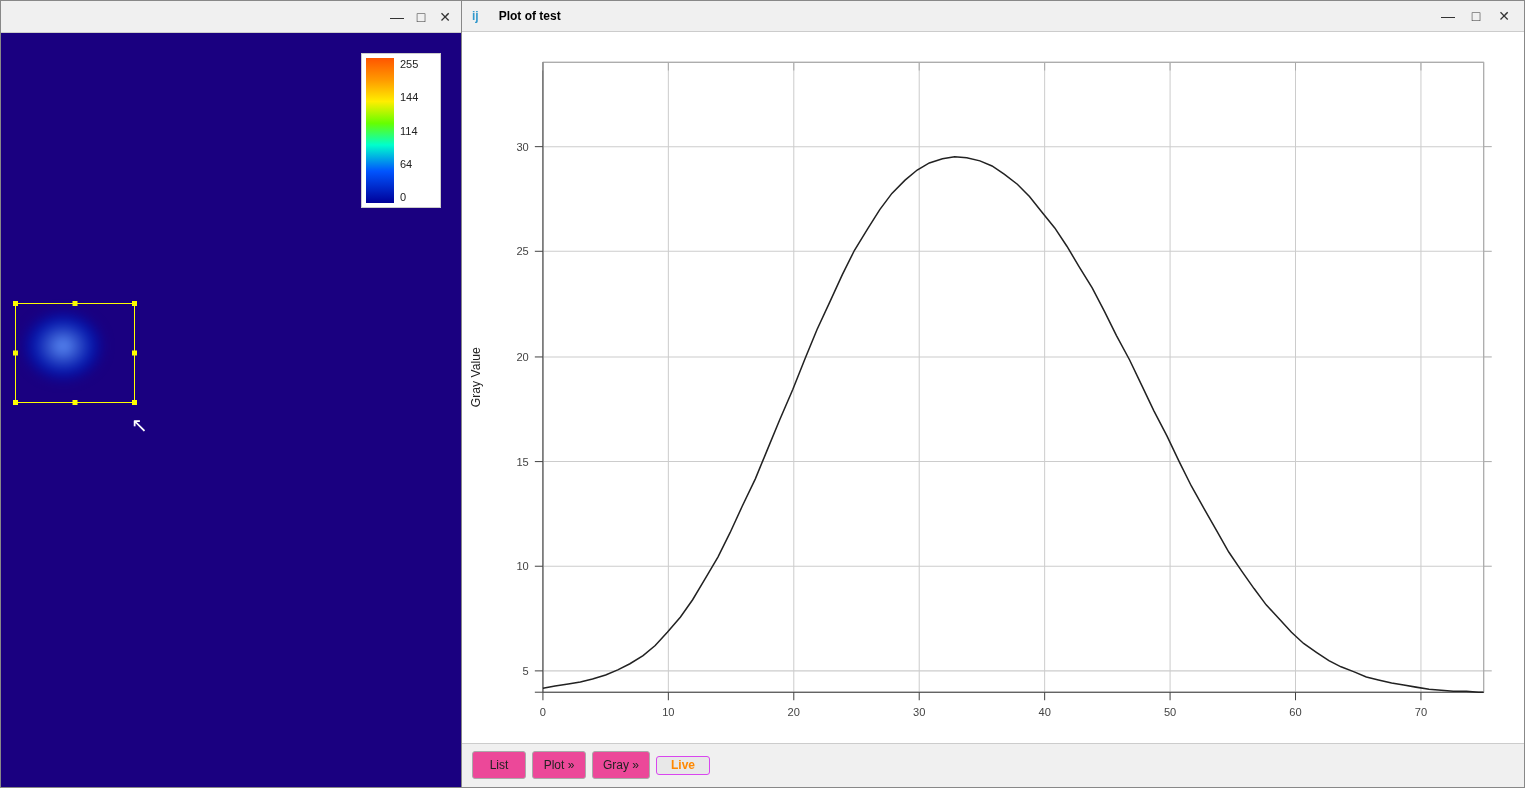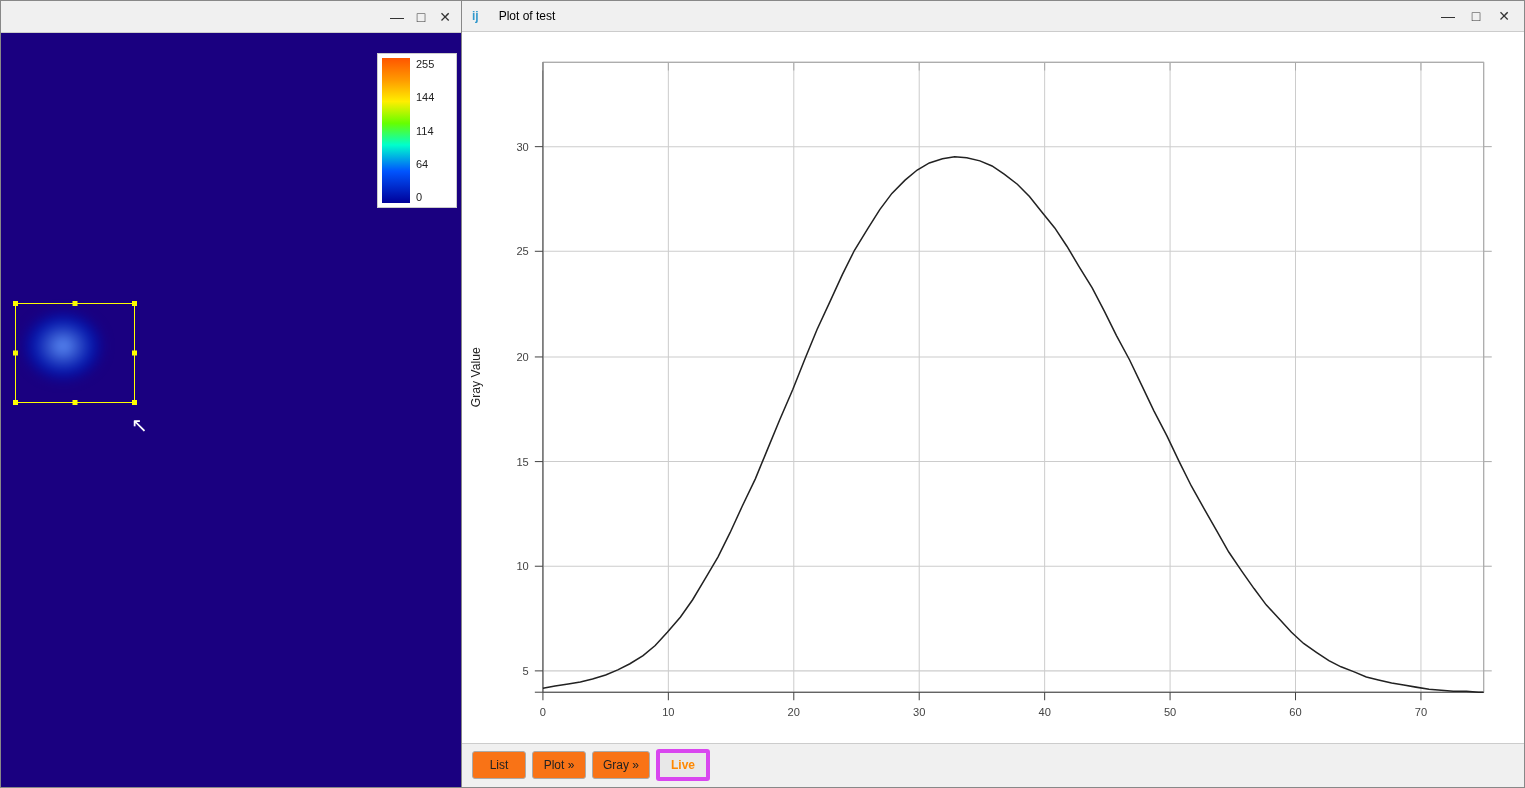--- a/index.html
+++ b/index.html
@@ -51,21 +51,21 @@
       flex: 1;
       background: #1a0080;
       position: relative;
       overflow: hidden;
     }
 
     
     .color-legend {
       position: absolute;
       top: 20px;
-      right: 4px;
+      right: 20px;
       width: 80px;
       background: white;
       border: 1px solid #ccc;
       padding: 4px;
     }
 
     .selection-rect {
       position: absolute;
       top: 270px;
       left: 14px;
@@ -132,21 +132,21 @@
 
     .plot-title-icon {
       margin-right: 20px;
       color: #3399cc;
       font-weight: bold;
     }
 
     .plot-title-text {
       flex: 1;
       font-size: 12px;
-      font-weight: normal;
+      font-weight: bold;
     }
 
     .plot-titlebar-btns {
       display: flex;
       gap: 4px;
     }
 
     .plot-info-bar {
       background: #f0f0f0;
       padding: 3px 10px;
@@ -174,42 +174,42 @@
       border-top: 1px solid #ccc;
       display: flex;
       align-items: center;
       padding: 0 10px;
       gap: 6px;
     }
 
     .toolbar-btn {
       min-width: 54px;
       height: 28px;
-      background: #f97316;
+      background: #ec4899;
       border: 1px solid #aaa;
       border-radius: 3px;
       cursor: pointer;
       font-size: 12px;
       color: #222;
       display: flex;
       align-items: center;
       justify-content: center;
       padding: 8px 10px;
     }
 
     .toolbar-btn-live {
       background: #e8e8e8;
-      border: 4px solid #d946ef;
+      border: 1px solid #d946ef;
       border-radius: 3px;
       cursor: pointer;
       font-size: 12px;
       color: #ff8800;
       font-weight: bold;
       min-width: 54px;
-      height: 32px;
+      height: 19px;
       display: flex;
       align-items: center;
       justify-content: center;
       padding: 0 10px;
     }
 
     .axis-label-y {
       font-size: 12px;
       fill: #222;
     }

